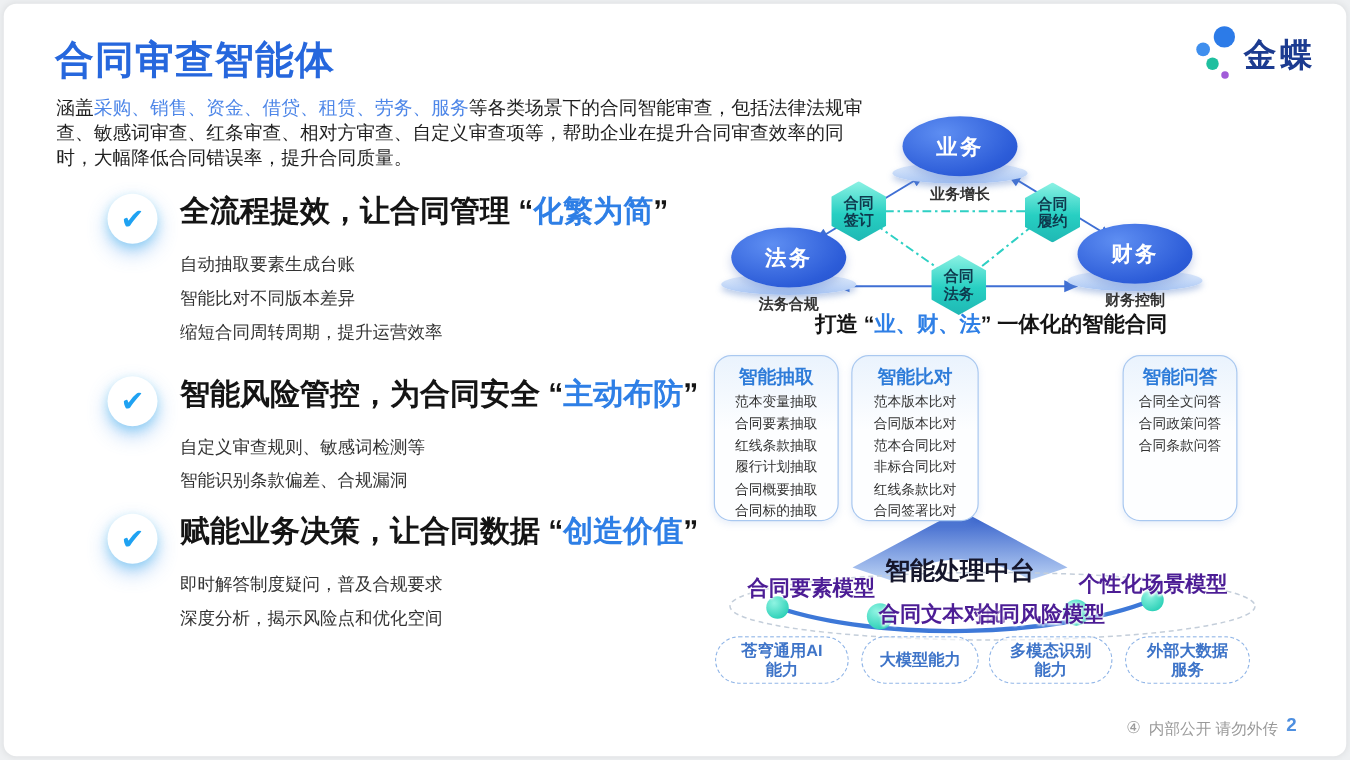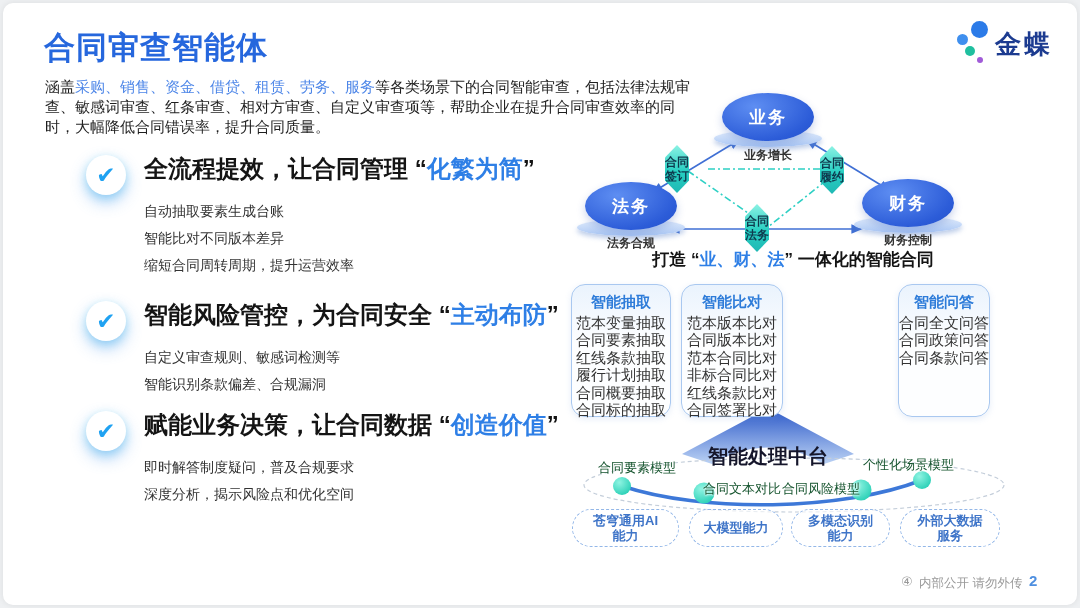--- a/index.html
+++ b/index.html
@@ -47,49 +47,49 @@
     display:flex;align-items:center;justify-content:center;
     box-shadow:0 4px 8px rgba(40,80,180,.25);
   }
   .plate{
     position:absolute;height:17px;width:108px;border-radius:50%;z-index:2;
     background:linear-gradient(180deg,#E4EEFC 0%,#A9C6F4 100%);
     box-shadow:0 3px 5px rgba(90,130,200,.4);
   }
   .node-caption{position:absolute;z-index:3;width:92px;text-align:center;font-size:12px;color:#333;font-weight:600;}
   .hex{
-    position:absolute;width:24px;height:48px;z-index:4;
+    position:absolute;width:44px;height:48px;z-index:4;
     clip-path:polygon(50% 0,100% 26%,100% 74%,50% 100%,0 74%,0 26%);
     background:linear-gradient(180deg,#8CF2E4 0%,#27CFC2 55%,#1FB8B4 100%);
     display:flex;flex-direction:column;align-items:center;justify-content:center;
     font-size:12px;font-weight:800;color:#0E3A4E;line-height:14px;
     filter:drop-shadow(0 0 3px rgba(46,214,200,.7));
   }
   .diagram-caption{
     position:absolute;left:600px;top:245px;width:380px;text-align:center;
     font-size:17px;font-weight:800;color:#141414;z-index:3;white-space:nowrap;
   }
   .diagram-caption .hl{color:#2E7FE6;}
   
   .col{
     position:absolute;top:281px;height:133px;border-radius:14px;z-index:2;
     border:1.5px solid #A9C8F0;
     background:linear-gradient(180deg,#EAF3FD 0%,#FDFEFF 45%);
     box-shadow:0 2px 6px rgba(120,160,220,.18);
     box-sizing:border-box;padding-top:7px;
   }
   .col-title{text-align:center;font-size:15px;font-weight:800;color:#2E7CD9;line-height:19px;margin-bottom:3px;}
-  .col-item{text-align:center;font-size:15px;color:#333;line-height:17.4px;font-weight:500;}
+  .col-item{text-align:center;font-size:11px;color:#333;line-height:17.4px;font-weight:500;}
   
   .platform-label{
     position:absolute;left:685px;top:440px;width:160px;text-align:center;z-index:4;
     font-size:20px;font-weight:800;color:#15162B;white-space:nowrap;
   }
   .model-label{
-    position:absolute;z-index:4;font-size:13px;font-weight:400;color:#14532d;
+    position:absolute;z-index:4;font-size:17px;font-weight:700;color:#4c1d95;
     text-shadow:0 1px 2px #fff,0 0 3px #fff;white-space:nowrap;
   }
   
   .pill{
     position:absolute;top:506px;height:38px;z-index:3;box-sizing:border-box;
     border:1.6px dashed #93B7E8;border-radius:20px;background:rgba(255,255,255,.65);
     display:flex;flex-direction:column;align-items:center;justify-content:center;
     font-size:13px;line-height:15.5px;color:#3E74C8;font-weight:700;
   }
   

